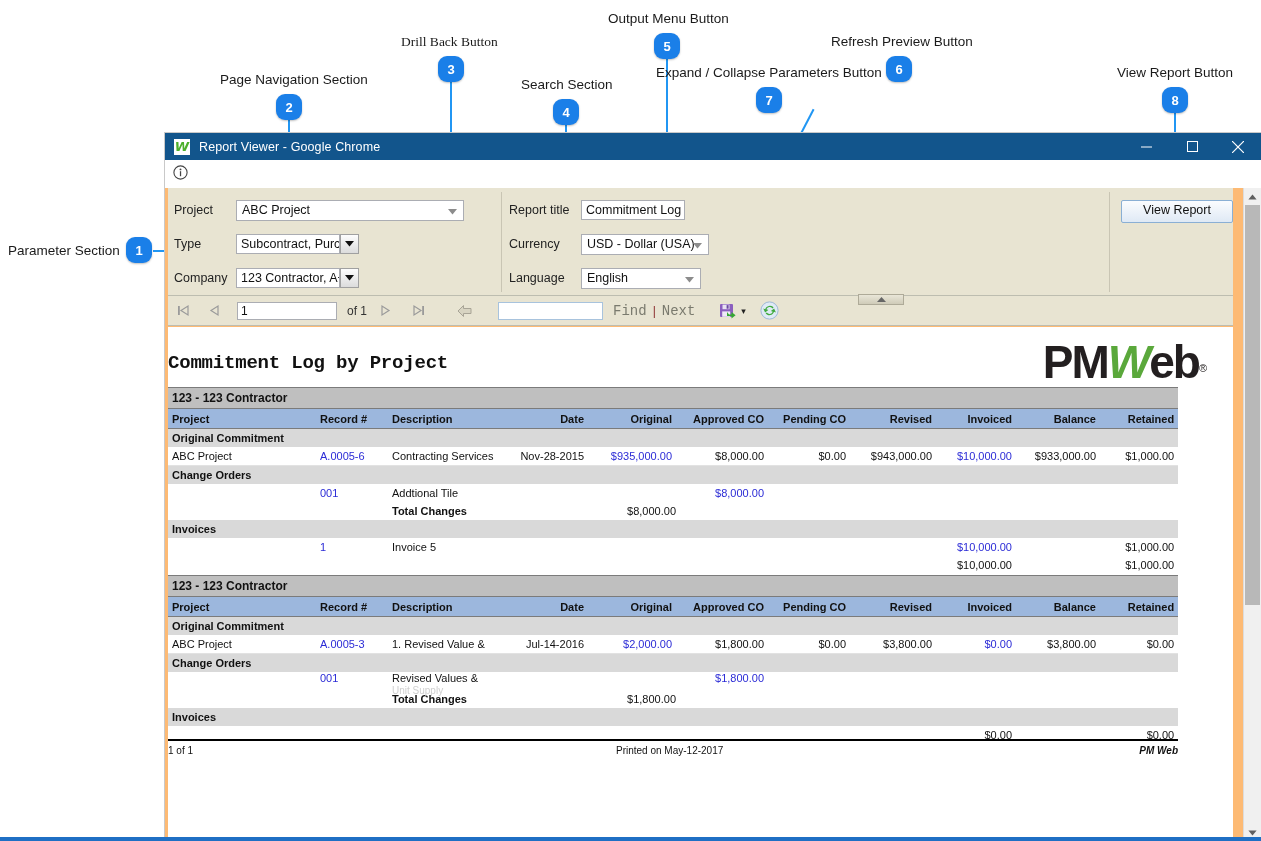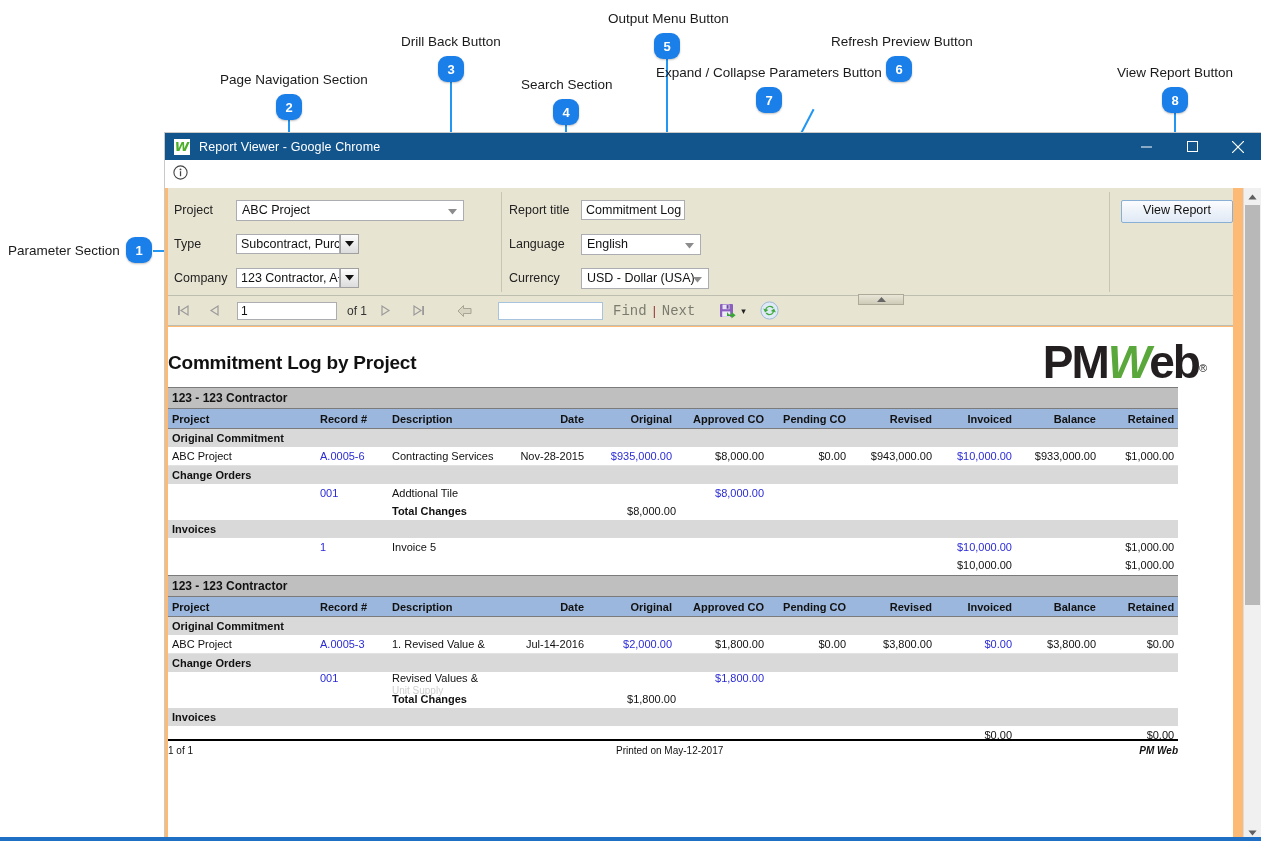--- a/index.html
+++ b/index.html
@@ -109,21 +109,21 @@
     display:flex;align-items:center;justify-content:center;z-index:6;
   }
 
   
   .reportarea{
     position:absolute;left:3px;top:139px;right:28px;bottom:0;
     background:#fff;overflow:hidden;
   }
   .rtitle{
     position:absolute;left:0px;top:25px;font-size:19px;font-weight:bold;
-    color:#111;font-family:Liberation Sans, sans-serif;letter-spacing:-.2px;
+    color:#111;font-family:Liberation Mono, monospace;letter-spacing:-.2px;
   }
   .logo{position:absolute;right:26px;top:8px;}
   .logo .pm{font-family:"Liberation Sans",sans-serif;font-weight:bold;font-size:46px;color:#231f20;letter-spacing:-2px;}
   .logo .w{color:#5aa83b;font-style:italic;font-weight:bold;}
   .logo .reg{font-size:11px;vertical-align:super;color:#231f20;}
 
   table.rpt{
     position:absolute;left:0px;width:1010px;border-collapse:collapse;
     font-size:11px;color:#111;table-layout:fixed;
   }
@@ -158,21 +158,21 @@
 <div>
 
   <div class="anno-label" style="left:8px;top:243px;">Parameter Section</div>
   <div class="leader leader-h" style="left:153px;top:250px;width:28px;"></div>
   <div class="badge" style="left:126px;top:237px;">1</div>
 
   <div class="anno-label" style="left:220px;top:72px;">Page Navigation Section</div>
   <div class="leader leader-v" style="left:288px;top:100px;height:220px;"></div>
   <div class="badge" style="left:276px;top:94px;">2</div>
 
-  <div class="anno-label" style="left:401px;top:34px;">Drill Back Button</div>
+  <div class="anno-label" style="left:401px;top:34px;font-family:Liberation Serif, serif;">Drill Back Button</div>
   <div class="leader leader-v" style="left:450px;top:62px;height:272px;"></div>
   <div class="badge" style="left:438px;top:56px;">3</div>
 
   <div class="anno-label" style="left:521px;top:77px;">Search Section</div>
   <div class="leader leader-v" style="left:565px;top:105px;height:228px;"></div>
   <div class="badge" style="left:553px;top:99px;">4</div>
 
   <div class="anno-label" style="left:608px;top:11px;">Output Menu Button</div>
   <div class="leader leader-v" style="left:666px;top:40px;height:292px;"></div>
   <div class="badge" style="left:654px;top:33px;">5</div>
@@ -266,34 +266,34 @@
       </div>
 
       <div class="vdivider" style="left:333px;top:4px;height:100px;"></div>
 
       <div class="pgrid" style="left:341px;top:5px;">
         <div class="prow">
           <div class="plabel" style="width:72px;">Report title</div>
           <div class="pinput" style="width:104px;">Commitment Log b</div>
         </div>
         <div class="prow">
-          <div class="plabel" style="width:72px;">Language</div>
-          <div class="wide-combo" style="width:120px;">
-            <span class="txt">English</span>
+          <div class="plabel" style="width:72px;">Currency</div>
+          <div class="wide-combo" style="width:128px;">
+            <span class="txt">USD - Dollar (USA)</span>
             <span class="caret">
               <svg width="9" height="6" viewBox="0 0 9 6">
                   <path d="M0 0 L9 0 L4.5 5.6 Z" fill="#8c8c8c"></path>
                 </svg>
             </span>
           </div>
         </div>
         <div class="prow">
-          <div class="plabel" style="width:72px;">Currency</div>
-          <div class="wide-combo" style="width:128px;">
-            <span class="txt">USD - Dollar (USA)</span>
+          <div class="plabel" style="width:72px;">Language</div>
+          <div class="wide-combo" style="width:120px;">
+            <span class="txt">English</span>
             <span class="caret">
               <svg width="9" height="6" viewBox="0 0 9 6">
                   <path d="M0 0 L9 0 L4.5 5.6 Z" fill="#8c8c8c"></path>
                 </svg>
             </span>
           </div>
         </div>
       </div>
 
       <div class="vdivider" style="left:941px;top:4px;height:100px;"></div>

